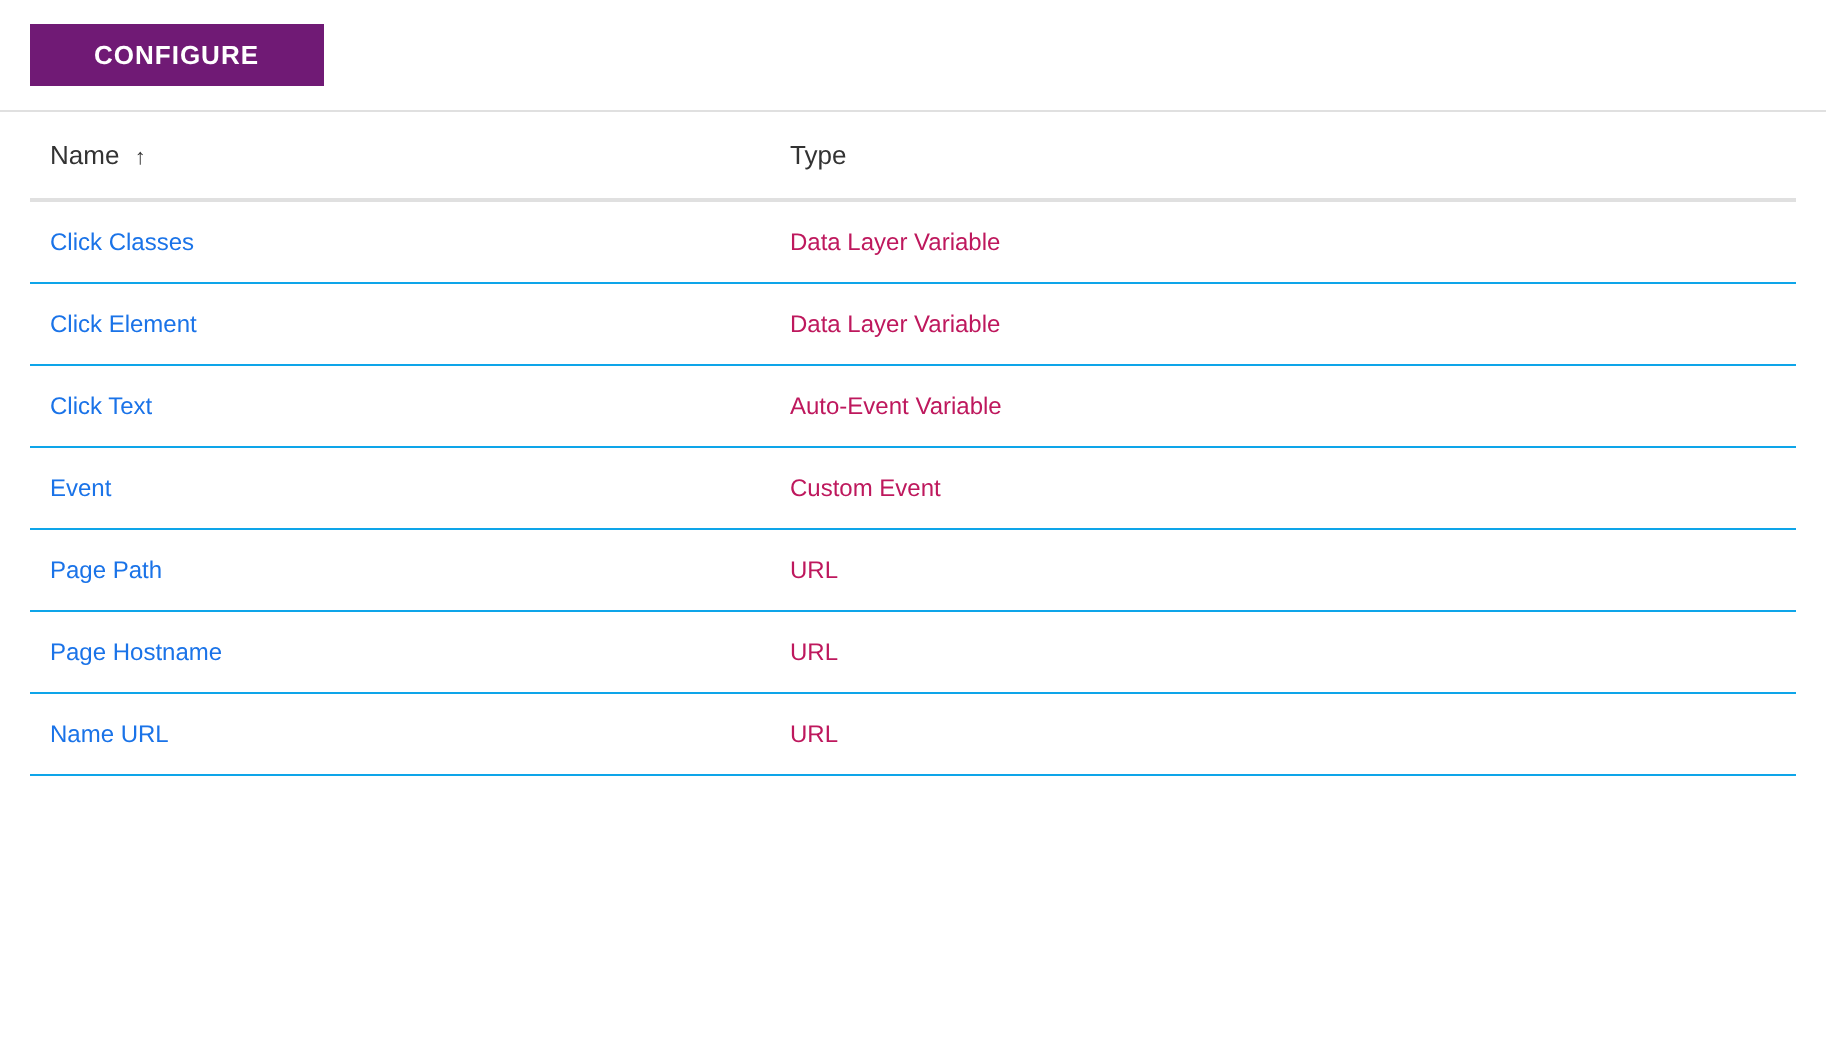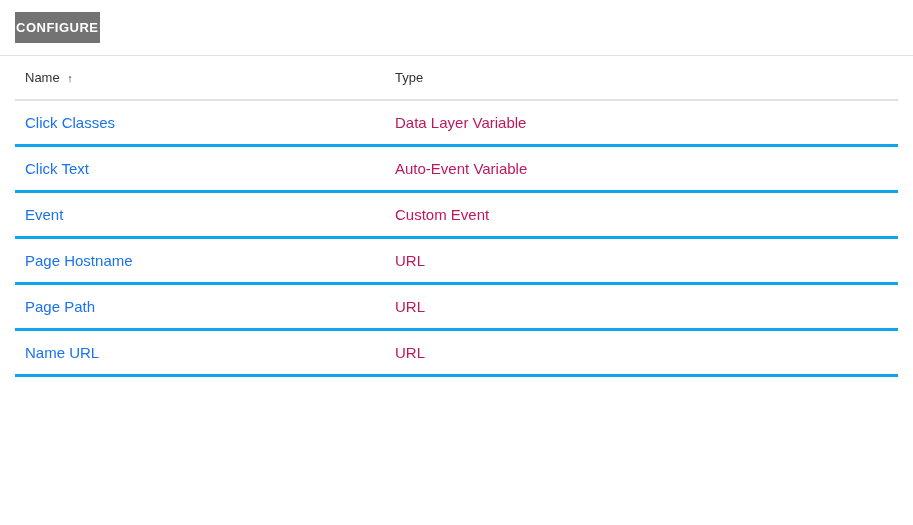--- a/index.html
+++ b/index.html
@@ -16,24 +16,24 @@
       width: 913px;
       min-height: 525px;
     }
 
     .toolbar {
       padding: 12px 15px;
       border-bottom: 1px solid #e0e0e0;
     }
 
     .configure-btn {
-      background: #737373;
+      background: #701a75;
       color: #fff;
       border: none;
-      padding: 8px 1px;
+      padding: 8px 32px;
       font-size: 13px;
       font-weight: bold;
       letter-spacing: 0.5px;
       cursor: pointer;
       text-transform: uppercase;
     }
 
     .table-container {
       padding: 0 15px;
     }
@@ -52,22 +52,22 @@
       border-bottom: 2px solid #e0e0e0;
     }
 
     .sort-arrow {
       font-size: 11px;
       margin-left: 4px;
     }
 
     tbody tr td {
       padding: 13px 10px;
-      font-size: 15px;
-      border-bottom: 3px solid #0ea5e9;
+      font-size: 12px;
+      border-bottom: 1px solid #0ea5e9;
     }
 
     .name-col {
       width: 370px;
     }
 
     .type-col {
       width: auto;
     }
 
@@ -100,33 +100,37 @@
           <span>Type</span>
         </th>
       </tr>
     </thead>
     <tbody id="table-body">
     <tr>
           <td class="name-col"><a class="item-link">Click Classes</a></td>
           <td class="type-col type-text">Data Layer Variable</td>
         </tr>
         <tr>
+          <td class="name-col"><a class="item-link">Click Element</a></td>
+          <td class="type-col type-text">Data Layer Variable</td>
+        </tr>
+        <tr>
           <td class="name-col"><a class="item-link">Click Text</a></td>
           <td class="type-col type-text">Auto-Event Variable</td>
         </tr>
         <tr>
           <td class="name-col"><a class="item-link">Event</a></td>
           <td class="type-col type-text">Custom Event</td>
         </tr>
         <tr>
-          <td class="name-col"><a class="item-link">Page Hostname</a></td>
+          <td class="name-col"><a class="item-link">Page Path</a></td>
           <td class="type-col type-text">URL</td>
         </tr>
         <tr>
-          <td class="name-col"><a class="item-link">Page Path</a></td>
+          <td class="name-col"><a class="item-link">Page Hostname</a></td>
           <td class="type-col type-text">URL</td>
         </tr>
         <tr>
           <td class="name-col"><a class="item-link">Name URL</a></td>
           <td class="type-col type-text">URL</td>
         </tr>
       </tbody>
   </table>
 </div>
 

